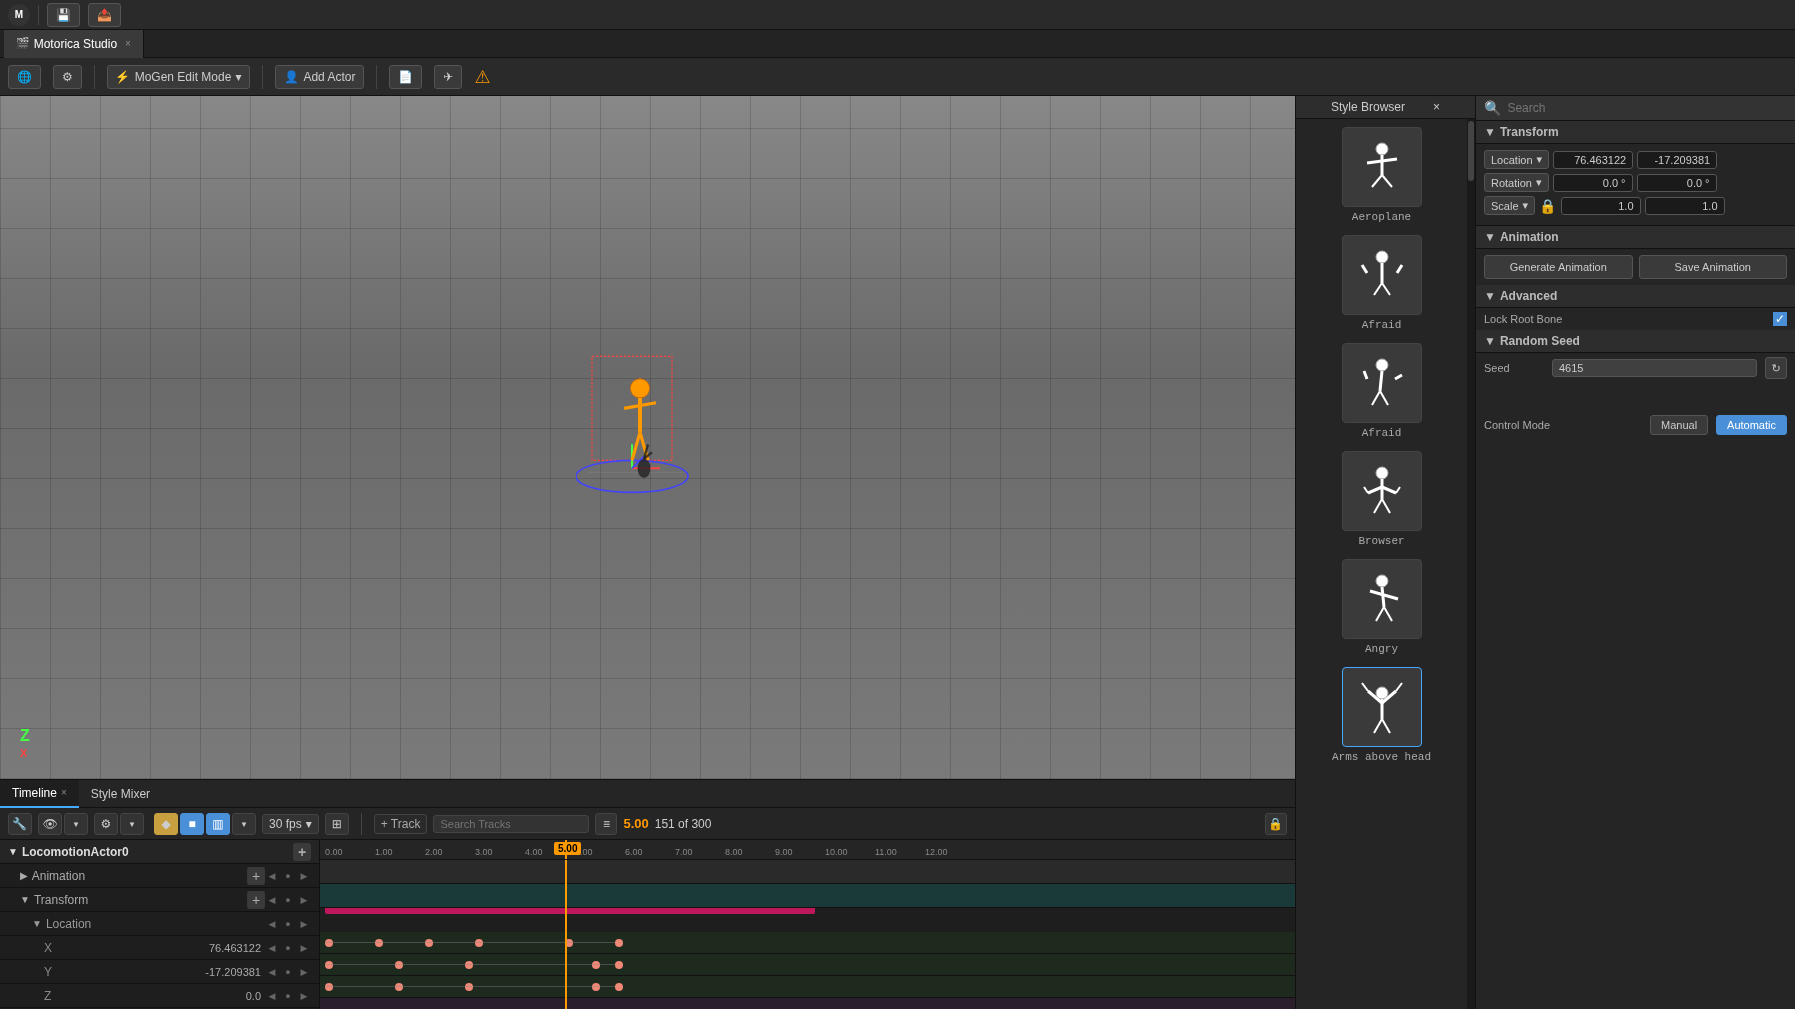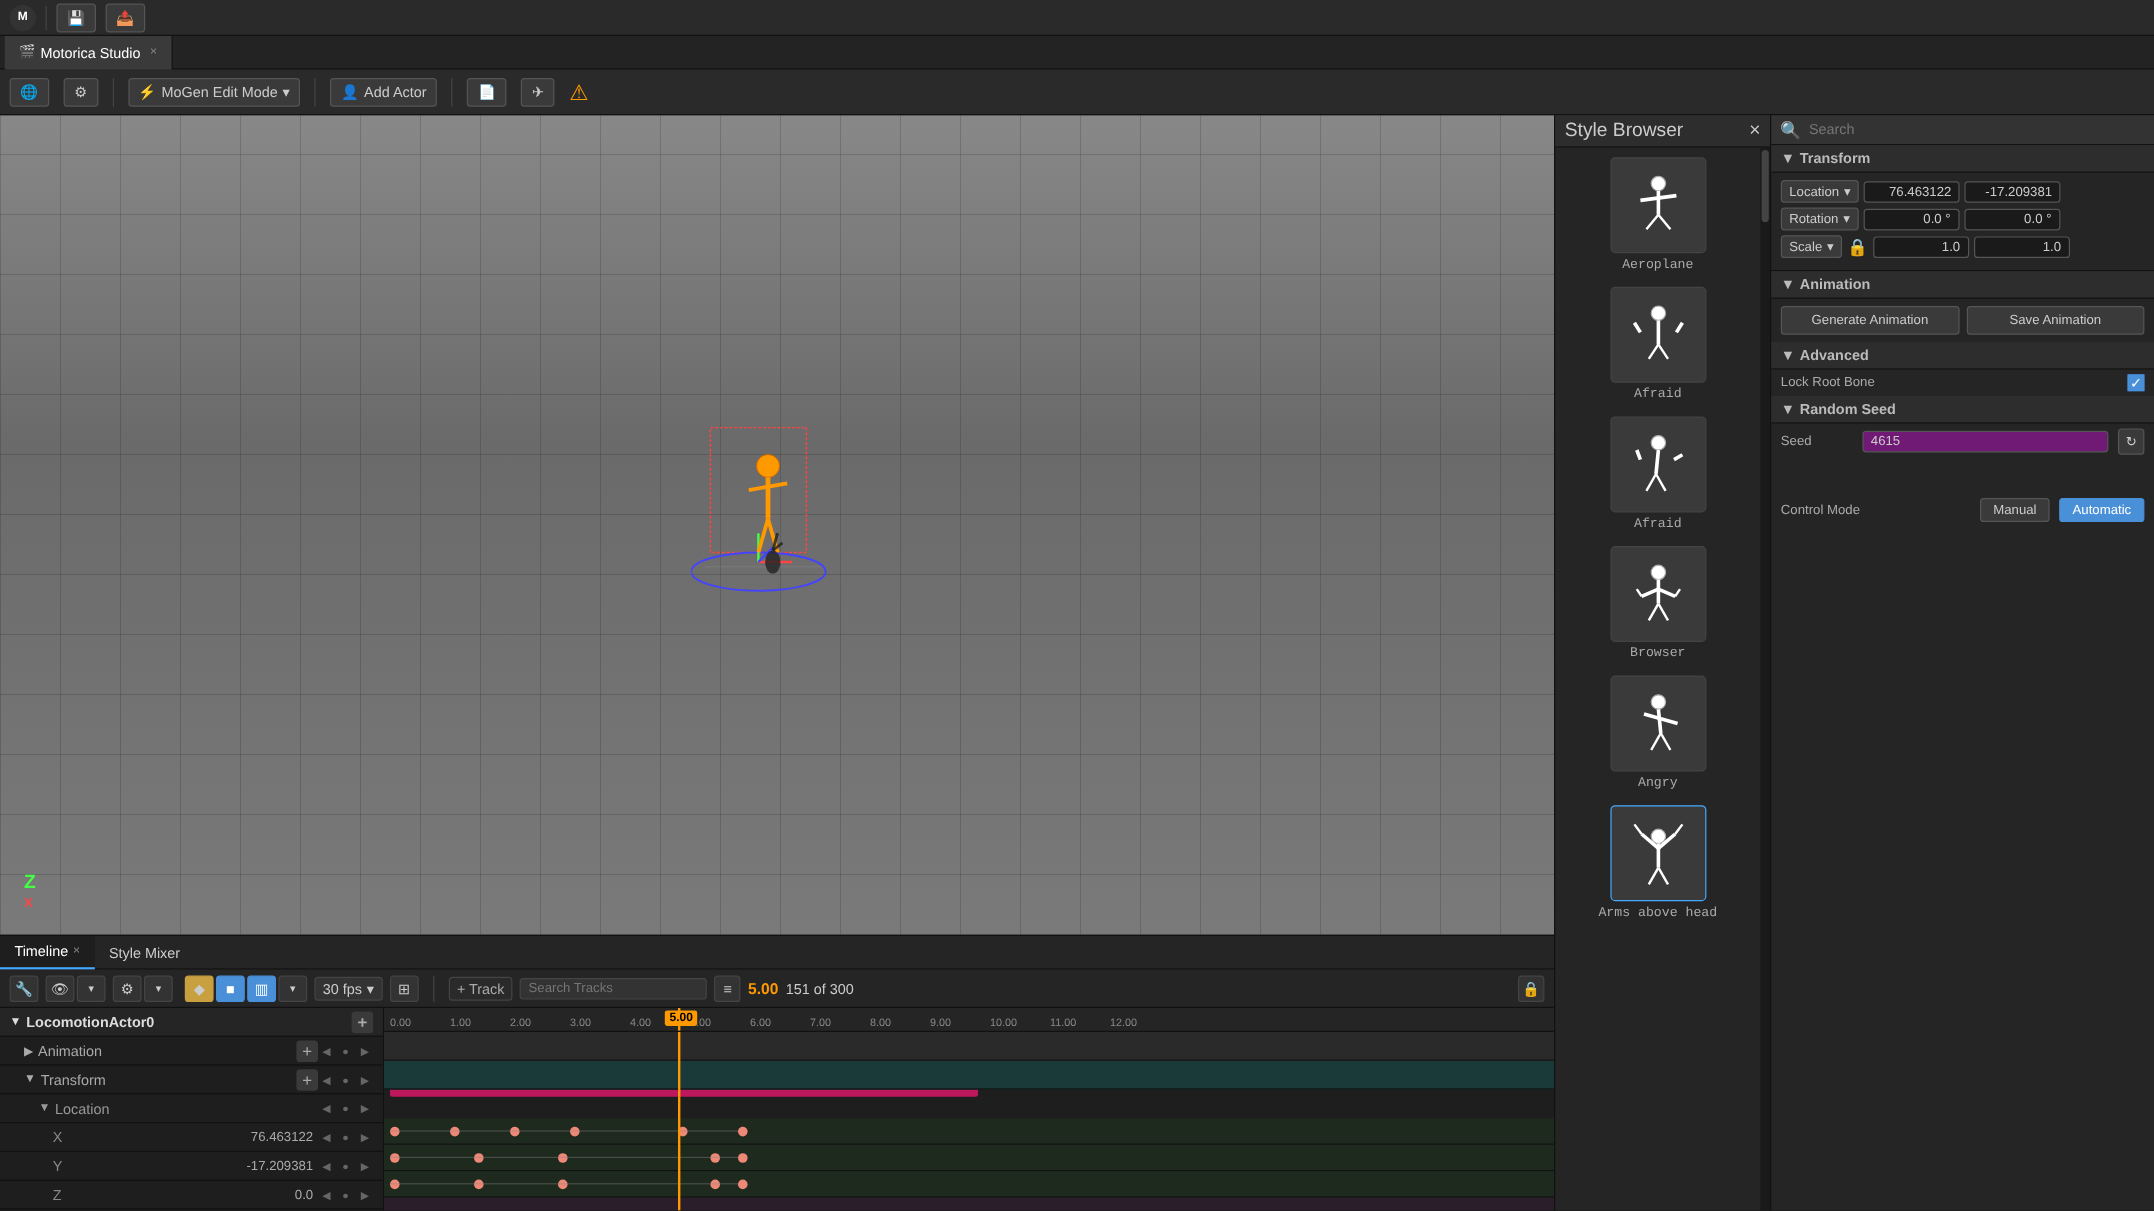--- a/index.html
+++ b/index.html
@@ -71,21 +71,21 @@
 
     #timeline-ruler-area { flex: 1; display: flex; flex-direction: column; position: relative; overflow: hidden; }
     #timeline-ruler { height: 20px; background: #252525; border-bottom: 1px solid #111; position: relative; overflow: hidden; }
     #timeline-tracks { flex: 1; position: relative; overflow: hidden; }
     .anim-block { position: absolute; height: 22px; top: 0; background: #be185d; border-radius: 2px; display: flex; align-items: flex-start; padding: 0 6px; color: #ddd; font-size: 11px; margin-top: 31px; }
     .keyframe-dot { position: absolute; width: 8px; height: 8px; background: #e87; border-radius: 50%; top: 50%; transform: translateY(-50%); }
     .timeline-playhead { position: absolute; top: 0; width: 2px; background: #f90; height: 100%; z-index: 10; }
 
     
     #right-panel { width: 180px; background: #252525; border-left: 1px solid #111; display: flex; flex-direction: column; }
-    #style-browser-header { display: flex; align-items: center; justify-content: space-between; padding: 4px 8px; background: #2d2d2d; border-bottom: 1px solid #111; font-size: 16px; color: #ccc; gap: 28px; }
+    #style-browser-header { display: flex; align-items: center; justify-content: center; padding: 4px 8px; background: #2d2d2d; border-bottom: 1px solid #111; font-size: 12px; color: #ccc; gap: 28px; }
     #style-items { flex: 1; overflow-y: auto; display: flex; flex-direction: column; align-items: center; padding: 8px 4px; gap: 12px; }
     .style-item { display: flex; flex-direction: column; align-items: center; gap: 4px; cursor: pointer; font-family: Liberation Mono, monospace; }
     .style-thumb { width: 80px; height: 80px; background: #3a3a3a; border-radius: 4px; border: 1px solid #444; display: flex; align-items: center; justify-content: center; font-size: 28px; color: #ddd; }
     .style-label { font-size: 11px; color: #aaa; text-align: center; }
 
     
     #properties-panel { width: 320px; background: #252525; border-left: 1px solid #111; display: flex; flex-direction: column; overflow-y: auto; }
     #search-bar { display: flex; align-items: center; background: #333; border-bottom: 1px solid #111; padding: 4px 8px; gap: 6px; }
     #search-input { flex: 1; background: transparent; border: none; outline: none; color: #ccc; font-size: 12px; }
     .search-icon { color: #888; font-size: 14px; }
@@ -100,21 +100,21 @@
     .anim-buttons { display: flex; gap: 6px; padding: 6px 8px; }
     .anim-btn { flex: 1; padding: 5px; background: #3a3a3a; border: 1px solid #555; border-radius: 3px; color: #ccc; font-size: 11px; text-align: center; cursor: pointer; }
 
     .adv-row { display: flex; align-items: center; padding: 4px 8px; gap: 8px; }
     .adv-label { flex: 1; color: #aaa; font-size: 11px; }
     .checkbox { width: 14px; height: 14px; border: 1px solid #555; background: #1a1a1a; display: flex; align-items: center; justify-content: center; cursor: pointer; }
     .checkbox.checked { background: #4a90d9; border-color: #4a90d9; color: #fff; }
 
     .seed-row { display: flex; align-items: center; padding: 4px 8px; gap: 8px; }
     .seed-label { flex: 0 0 60px; color: #aaa; font-size: 11px; }
-    .seed-input { flex: 1; background: #701a75; border: 1px solid #555; border-radius: 3px; padding: 2px 6px; color: #ccc; font-size: 11px; }
+    .seed-input { flex: 1; background: #404040; border: 1px solid #555; border-radius: 3px; padding: 2px 6px; color: #ccc; font-size: 11px; }
     .seed-btn { width: 22px; height: 22px; background: #3a3a3a; border: 1px solid #555; border-radius: 3px; display: flex; align-items: center; justify-content: center; cursor: pointer; color: #ccc; font-size: 11px; }
 
     .ctrl-mode-row { display: flex; align-items: center; padding: 4px 8px; gap: 8px; margin-top: 28px; }
     .ctrl-mode-label { flex: 1; color: #aaa; font-size: 11px; }
     .mode-btn { padding: 3px 10px; background: #3a3a3a; border: 1px solid #555; border-radius: 3px; color: #ccc; font-size: 11px; cursor: pointer; }
     .mode-btn.active { background: #4a90d9; border-color: #4a90d9; color: #fff; }
 
     
     ::-webkit-scrollbar { width: 6px; height: 6px; }
     ::-webkit-scrollbar-track { background: #1a1a1a; }

